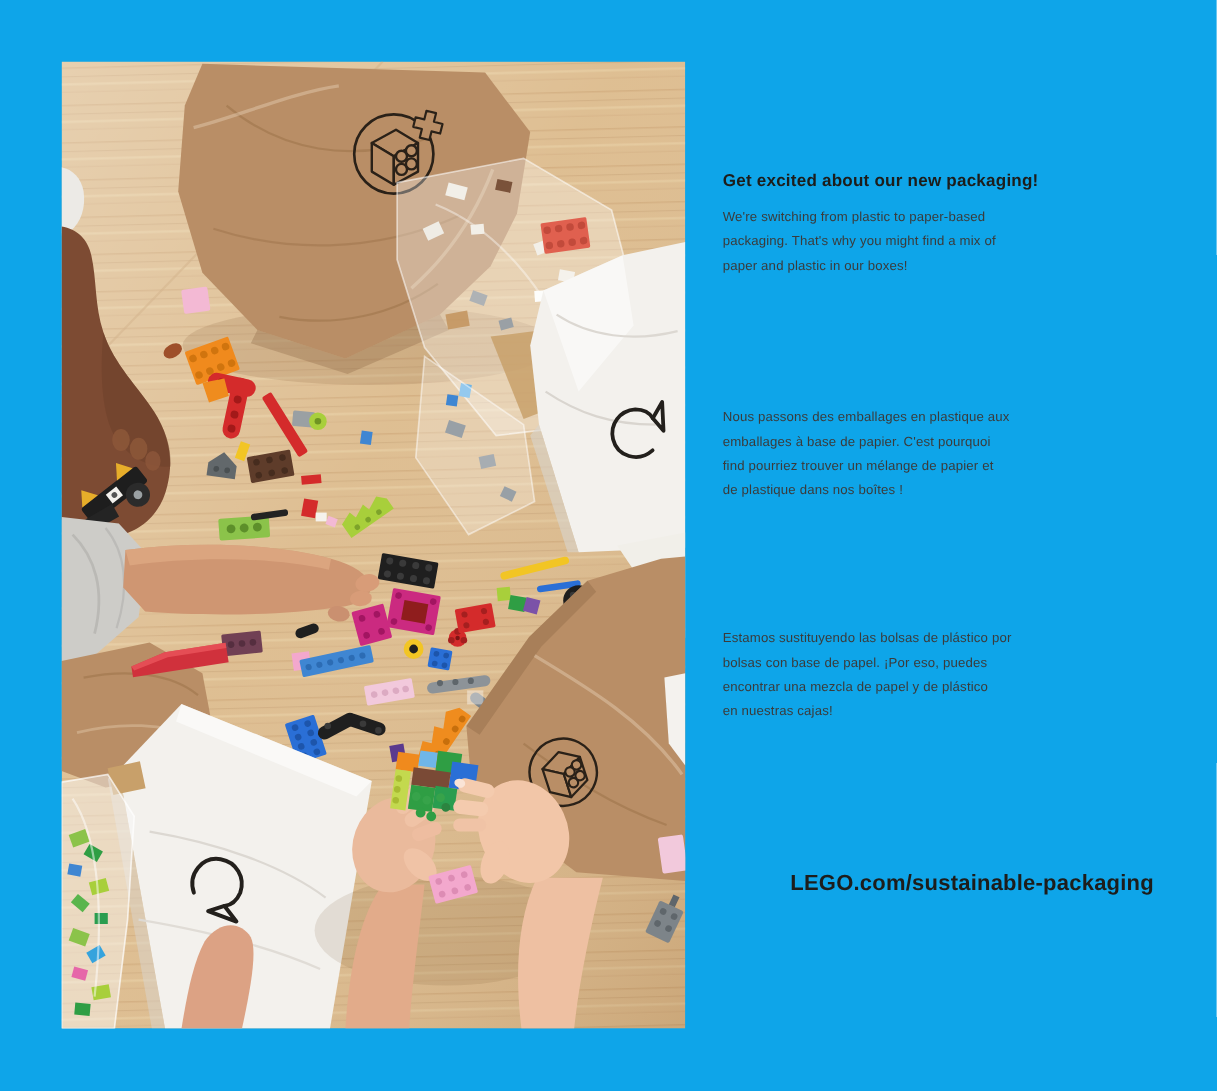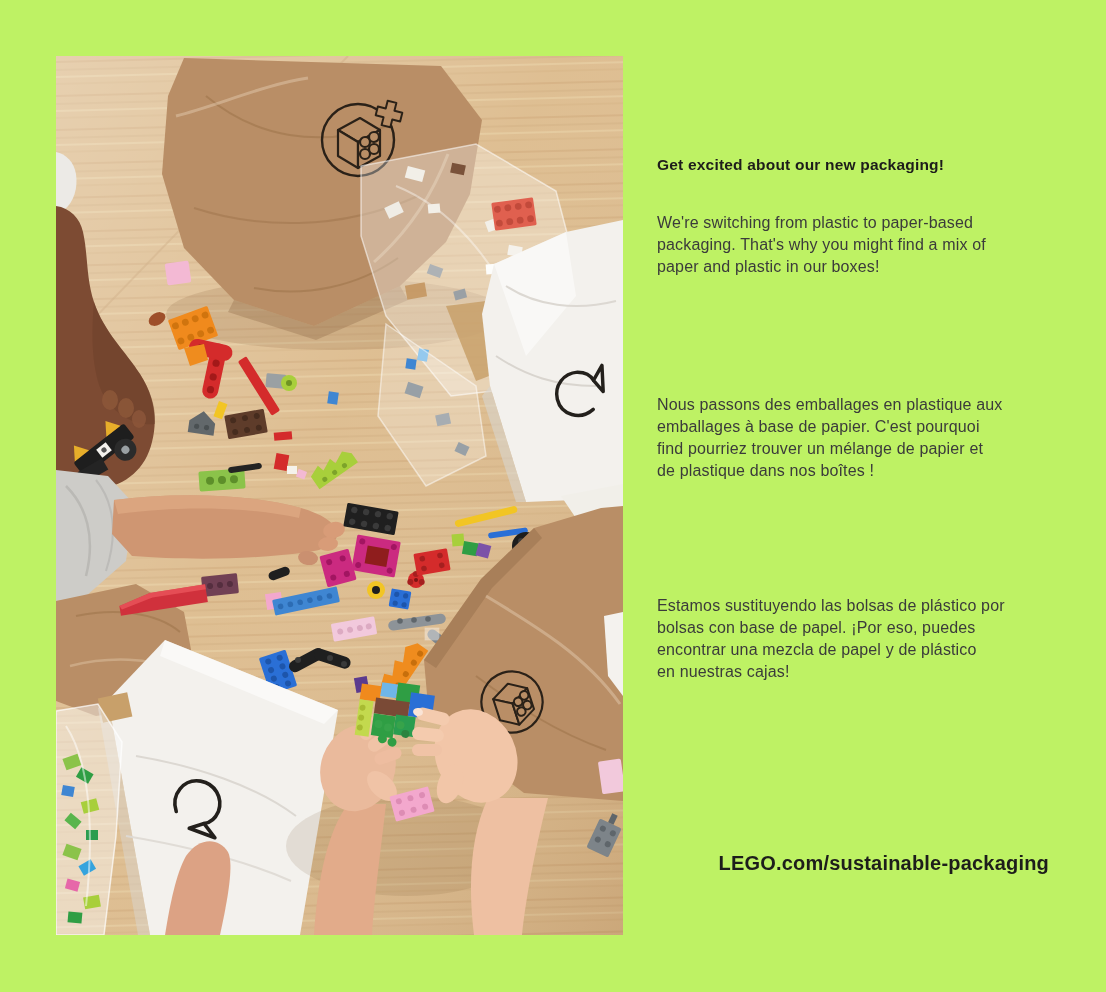--- a/index.html
+++ b/index.html
@@ -1,27 +1,27 @@
 <!DOCTYPE html>
 <html><head>
 <meta charset="utf-8">
 <style>
   html,body{margin:0;padding:0;}
   body{width:1106px;height:992px;background:#ffffff;font-family:"Liberation Sans",sans-serif;}
-  #page{position:relative;width:1106px;height:992px;background:#bef264;overflow:hidden;}
+  #page{position:relative;width:1106px;height:992px;background:#0ea5e9;overflow:hidden;}
   .photo{position:absolute;left:56px;top:56px;width:567px;height:879px;}
   .photo svg{display:block;width:100%;height:100%;}
   .col-heading{position:absolute;left:657px;width:400px;font-size:15.5px;font-weight:700;
     color:#1d1d1b;letter-spacing:.2px;line-height:20px;}
-  .col-body{position:absolute;left:657px;width:410px;font-size:16px;font-weight:400;
-    color:#3b3b3b;letter-spacing:.15px;line-height:22px;white-space:pre-line;margin-top:26px;}
+  .col-body{position:absolute;left:657px;width:410px;font-size:12px;font-weight:400;
+    color:#3b3b3b;letter-spacing:.15px;line-height:22px;white-space:pre-line;}
   #en-h{top:155px}  #en-b{top:186px}
   #fr-h{top:335px}  #fr-b{top:368px}
   #es-h{top:536px}  #es-b{top:569px}
-  .url-line{position:absolute;right:57px;top:852px;font-size:20px;font-weight:700;
+  .url-line{position:absolute;right:57px;top:792px;font-size:20px;font-weight:700;
     color:#1d1d1b;letter-spacing:.2px;}
 </style>
 </head>
 <body>
 
 <div id="page">
 
   <div class="photo">
     <svg viewBox="0 0 567 879" xmlns="http://www.w3.org/2000/svg">
       <defs>

